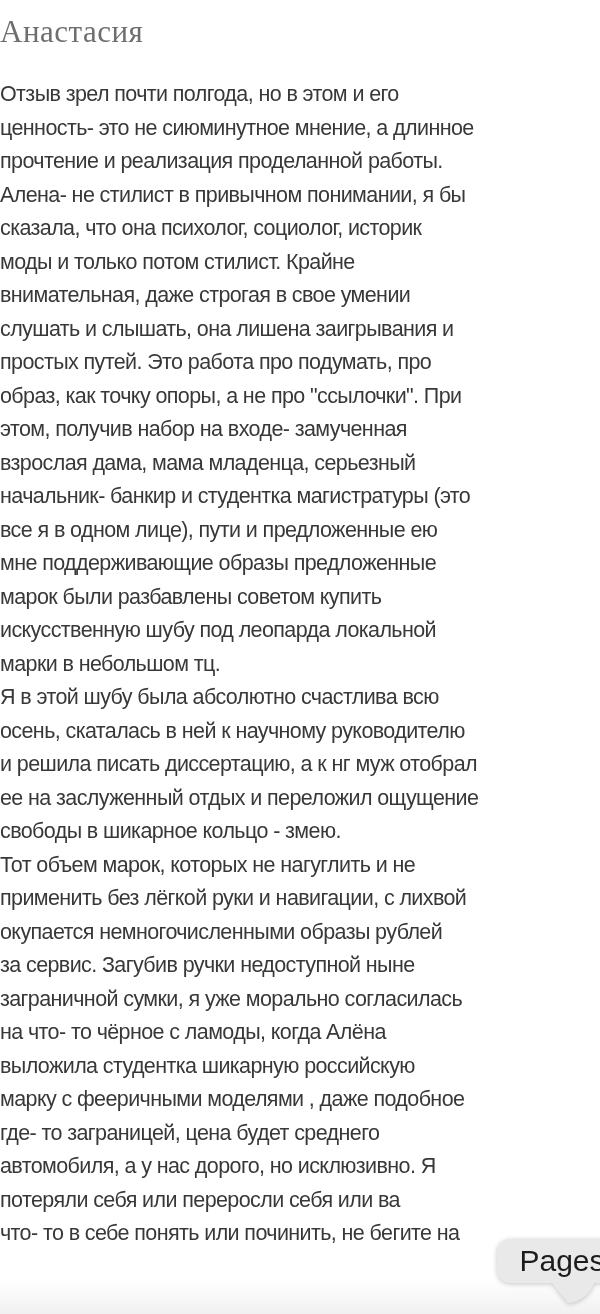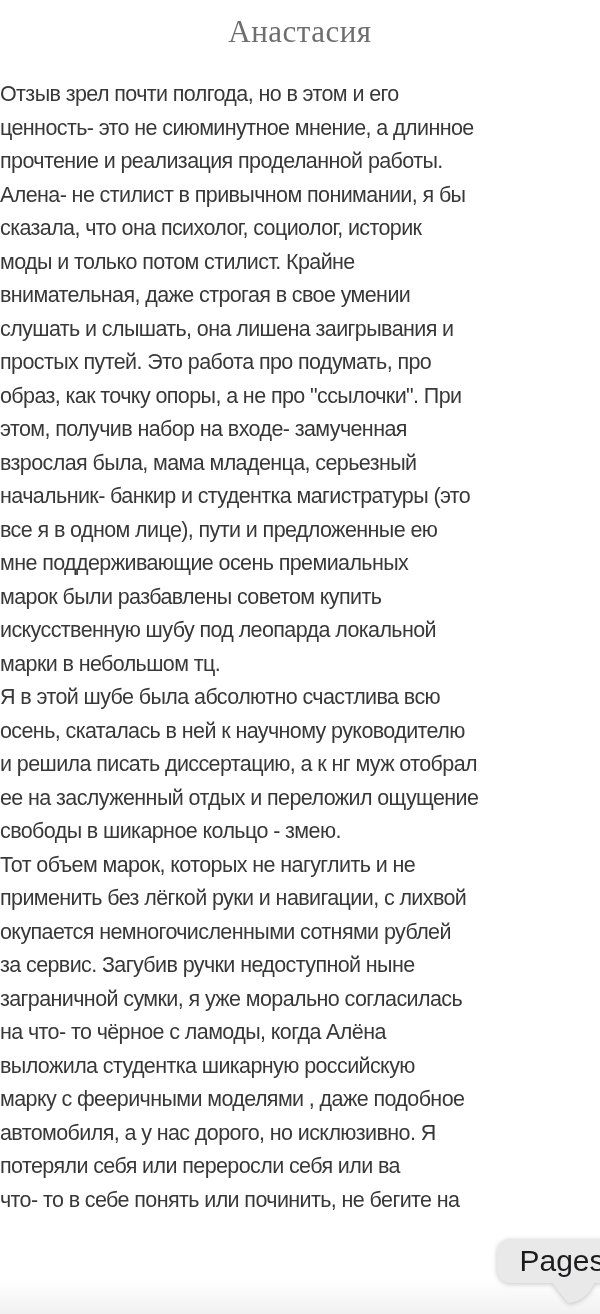--- a/index.html
+++ b/index.html
@@ -6,21 +6,21 @@
   body {
     width: 600px;
     height: 1314px;
     position: relative;
     overflow: hidden;
     background: #ffffff;
     font-family: "Liberation Sans", sans-serif;
   }
   .page-title {
     margin: 10px 0 0 0;
-    text-align: center;
+    text-align: left;
     font-family: "Liberation Serif", serif;
     font-weight: 400;
     font-size: 31px;
     line-height: 44px;
     letter-spacing: 0.5px;
     color: var(--title-text, #6e6e6e);
   }
   .body-text {
     margin-top: 24px;
     color: var(--body-text, #383838);
@@ -78,40 +78,41 @@
       <div class="line">ценность- это не сиюминутное мнение, а длинное</div>
       <div class="line">прочтение и реализация проделанной работы.</div>
       <div class="line">Алена- не стилист в привычном понимании, я бы</div>
       <div class="line">сказала, что она психолог, социолог, историк</div>
       <div class="line">моды и только потом стилист. Крайне</div>
       <div class="line">внимательная, даже строгая в свое умении</div>
       <div class="line">слушать и слышать, она лишена заигрывания и</div>
       <div class="line">простых путей. Это работа про подумать, про</div>
       <div class="line">образ, как точку опоры, а не про "ссылочки". При</div>
       <div class="line">этом, получив набор на входе- замученная</div>
-      <div class="line">взрослая была, мама младенца, серьезный</div>
+      <div class="line">взрослая дама, мама младенца, серьезный</div>
       <div class="line">начальник- банкир и студентка магистратуры (это</div>
       <div class="line">все я в одном лице), пути и предложенные ею</div>
-      <div class="line">мне поддерживающие осень премиальных</div>
+      <div class="line">мне поддерживающие образы предложенные</div>
       <div class="line">марок были разбавлены советом купить</div>
       <div class="line">искусственную шубу под леопарда локальной</div>
       <div class="line">марки в небольшом тц.</div>
-      <div class="line">Я в этой шубе была абсолютно счастлива всю</div>
+      <div class="line">Я в этой шубу была абсолютно счастлива всю</div>
       <div class="line">осень, скаталась в ней к научному руководителю</div>
       <div class="line">и решила писать диссертацию, а к нг муж отобрал</div>
       <div class="line">ее на заслуженный отдых и переложил ощущение</div>
       <div class="line">свободы в шикарное кольцо - змею.</div>
       <div class="line">Тот объем марок, которых не нагуглить и не</div>
       <div class="line">применить без лёгкой руки и навигации, с лихвой</div>
-      <div class="line">окупается немногочисленными сотнями рублей</div>
+      <div class="line">окупается немногочисленными образы рублей</div>
       <div class="line">за сервис. Загубив ручки недоступной ныне</div>
       <div class="line">заграничной сумки, я уже морально согласилась</div>
       <div class="line">на что- то чёрное с ламоды, когда Алёна</div>
       <div class="line">выложила студентка шикарную российскую</div>
       <div class="line">марку с фееричными моделями , даже подобное</div>
+      <div class="line">где- то заграницей, цена будет среднего</div>
       <div class="line">автомобиля, а у нас дорого, но исклюзивно. Я</div>
       <div class="line">потеряли себя или переросли себя или ва</div>
       <div class="line">что- то в себе понять или починить, не бегите на</div>
     </div>
 </main>
 
 <div class="bottom-fade"></div>
 
 <div class="tooltip">
   <div class="tooltip-body">

